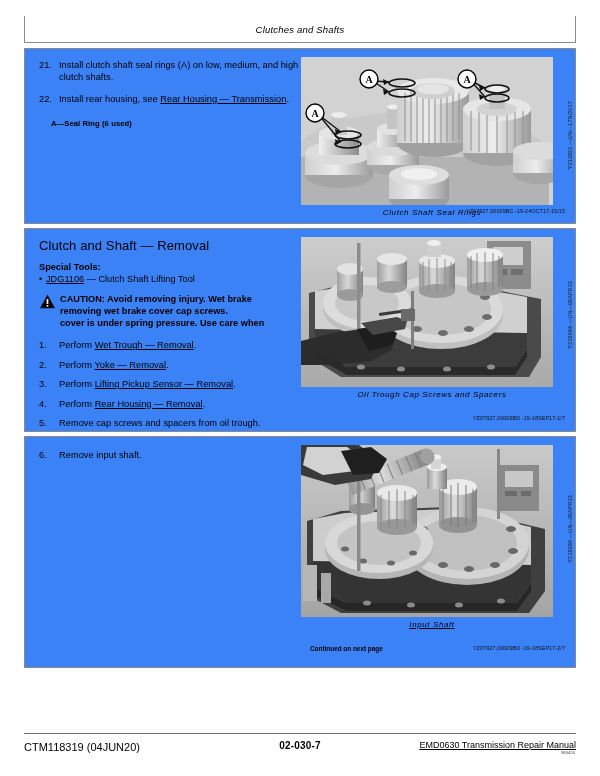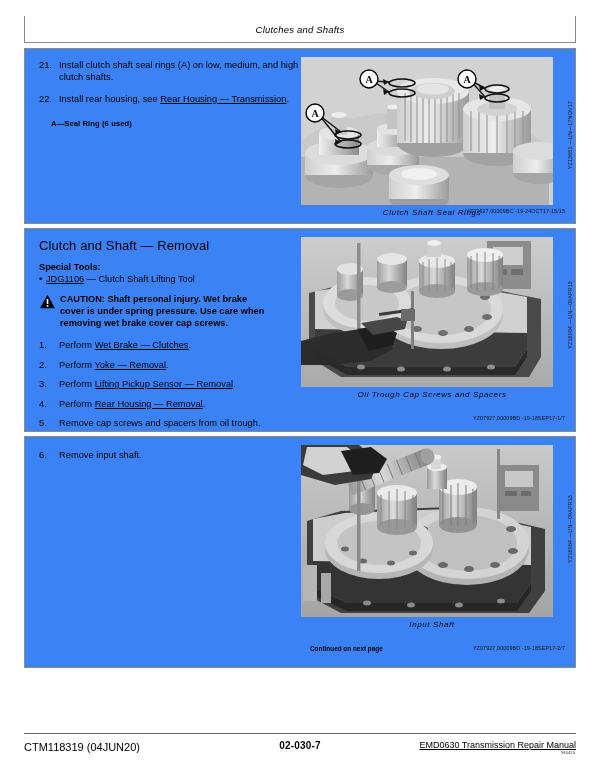--- a/index.html
+++ b/index.html
@@ -406,29 +406,29 @@
         <span class="bullet">•</span><u class="link">JDG1106</u><span> — Clutch Shaft Lifting Tool</span>
       </div>
 
       <div class="caution">
         <svg class="tri" viewBox="0 0 20 18">
           <polygon points="10,1 19,17 1,17" fill="#000000"></polygon>
           <rect x="9" y="6" width="2" height="6" fill="#ffffff"></rect>
           <rect x="9" y="13.2" width="2" height="2" fill="#ffffff"></rect>
         </svg>
         <span class="ctext">
-          <span>CAUTION: Shaft personal injury.  Wet brake</span>
+          <span>CAUTION: Avoid removing injury.  Wet brake</span>
+          <span class="l2">removing wet brake cover cap screws.</span>
           <span class="l2">cover is under spring pressure.  Use care when</span>
-          <span class="l2">removing wet brake cover cap screws.</span>
         </span>
       </div>
 
       <div class="numlist">
         <div class="step">
-          <span class="num">1.</span><span>Perform </span><u class="link">Wet Brake — Clutches</u><span>.</span>
+          <span class="num">1.</span><span>Perform </span><u class="link">Wet Trough — Removal</u><span>.</span>
         </div>
         <div class="step">
           <span class="num">2.</span><span>Perform </span><u class="link">Yoke — Removal</u><span>.</span>
         </div>
         <div class="step">
           <span class="num">3.</span><span>Perform </span><u class="link">Lifting Pickup Sensor — Removal</u><span>.</span>
         </div>
         <div class="step">
           <span class="num">4.</span><span>Perform </span><u class="link">Rear Housing — Removal</u><span>.</span>
         </div>
@@ -548,21 +548,21 @@
   </div>
 
   <div class="section" id="section-3">
 
     <div class="textcol" style="top:12px;">
       <div class="step">
         <span class="num">6.</span><span>Remove input shaft.</span>
       </div>
     </div>
 
-    <div class="figure" style="left:276px; top:8px; width:262px;">
+    <div class="figure" style="left:276px; top:8px; width:262px;text-decoration:underline;">
       <div class="fig-img" style="width:252px; height:172px; background:#b8b8b8;">
         <svg class="art" viewBox="0 0 252 172" preserveAspectRatio="none">
           <defs>
             <linearGradient id="wall3" x1="0" y1="0" x2="0" y2="1">
               <stop offset="0%" stop-color="#c9c9c9"></stop>
                 <stop offset="100%" stop-color="#a4a4a4"></stop>
             </linearGradient>
             <linearGradient id="metal3" x1="0" y1="0" x2="1" y2="0">
               <stop offset="0%" stop-color="#9a9a9a"></stop>
                 <stop offset="40%" stop-color="#dcdcdc"></stop>

